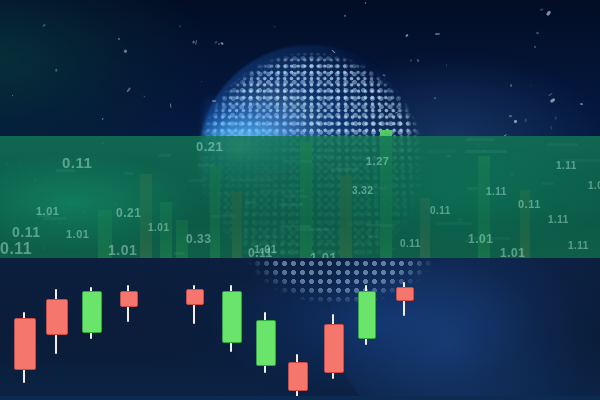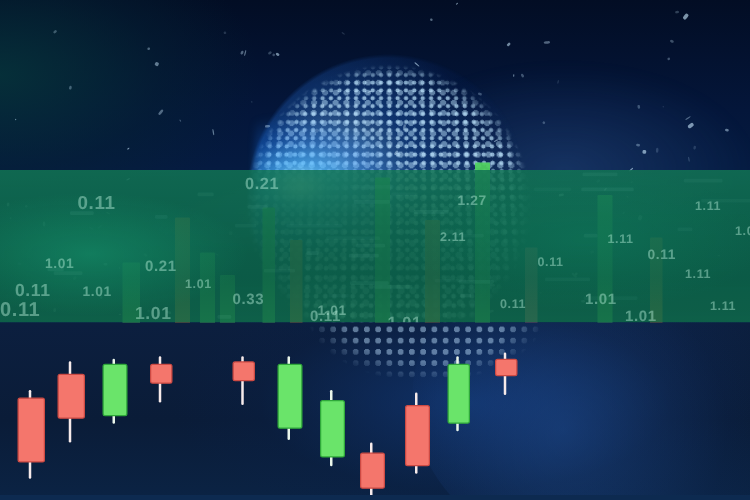--- a/index.html
+++ b/index.html
@@ -302,21 +302,21 @@
         <div class="gnum" style="left: 62px; top: 18px; font-size: 15px;">0.11</div>
         <div class="gnum" style="left: 36px; top: 69px; font-size: 11px;">1.01</div>
         <div class="gnum" style="left: 12px; top: 88px; font-size: 14px;">0.11</div>
         <div class="gnum" style="left: 0px; top: 104px; font-size: 16px;">0.11</div>
         <div class="gnum" style="left: 66px; top: 92px; font-size: 11px;">1.01</div>
         <div class="gnum" style="left: 116px; top: 70px; font-size: 12px;">0.21</div>
         <div class="gnum" style="left: 108px; top: 106px; font-size: 14px;">1.01</div>
         <div class="gnum" style="left: 196px; top: 3px; font-size: 13px;">0.21</div>
         <div class="gnum" style="left: 148px; top: 86px; font-size: 10px;">1.01</div>
         <div class="gnum" style="left: 366px; top: 19px; font-size: 11px;">1.27</div>
-        <div class="gnum" style="left: 352px; top: 49px; font-size: 10px;">2.11</div>
+        <div class="gnum" style="left: 352px; top: 49px; font-size: 10px;">3.32</div>
         <div class="gnum" style="left: 248px; top: 110px; font-size: 12px;">0.11</div>
         <div class="gnum" style="left: 254px; top: 107px; font-size: 11px;">1.01</div>
         <div class="gnum" style="left: 186px; top: 96px; font-size: 12px;">0.33</div>
         <div class="gnum" style="left: 486px; top: 50px; font-size: 10px;">1.11</div>
         <div class="gnum" style="left: 518px; top: 62px; font-size: 11px;">0.11</div>
         <div class="gnum" style="left: 468px; top: 96px; font-size: 12px;">1.01</div>
         <div class="gnum" style="left: 548px; top: 78px; font-size: 10px;">1.11</div>
         <div class="gnum" style="left: 400px; top: 102px; font-size: 10px;">0.11</div>
         <div class="gnum" style="left: 500px; top: 110px; font-size: 12px;">1.01</div>
         <div class="gnum" style="left: 568px; top: 104px; font-size: 10px;">1.11</div>

